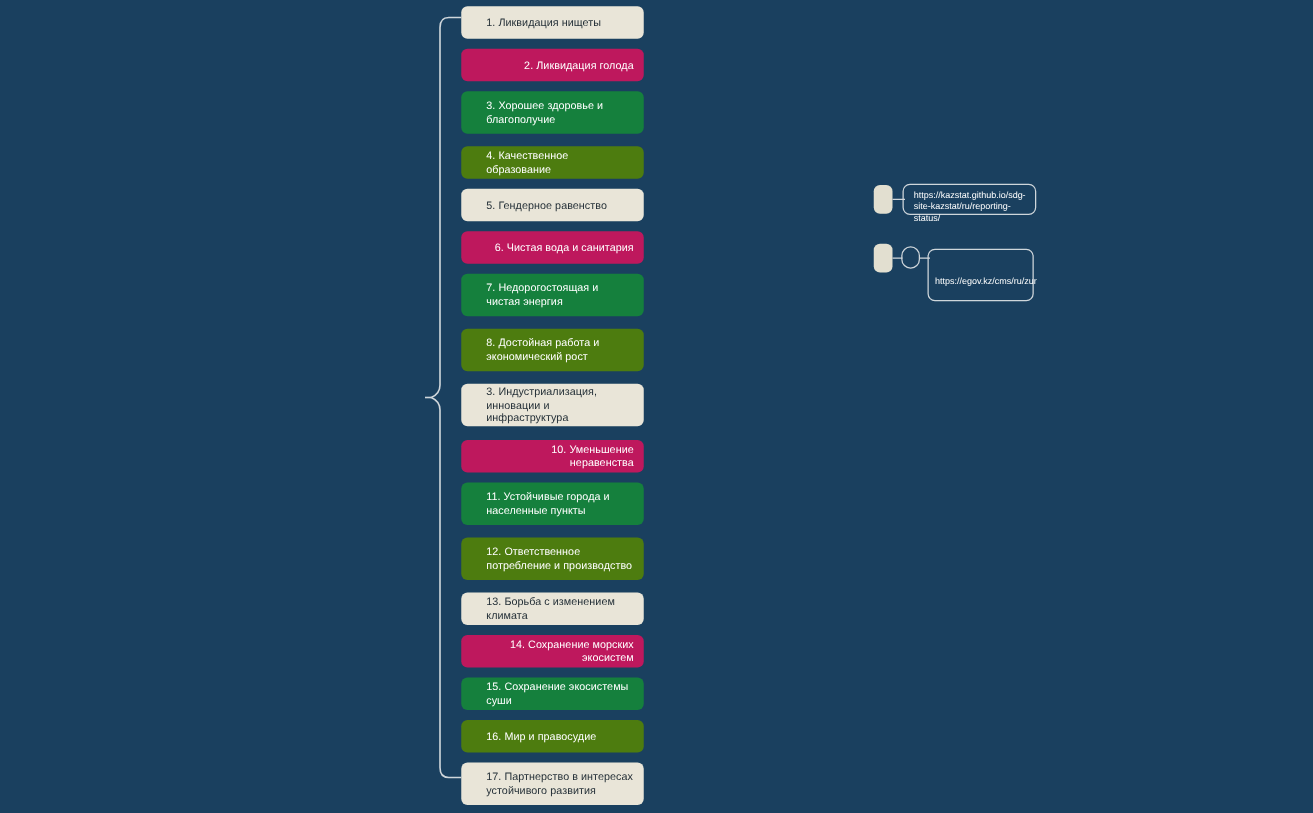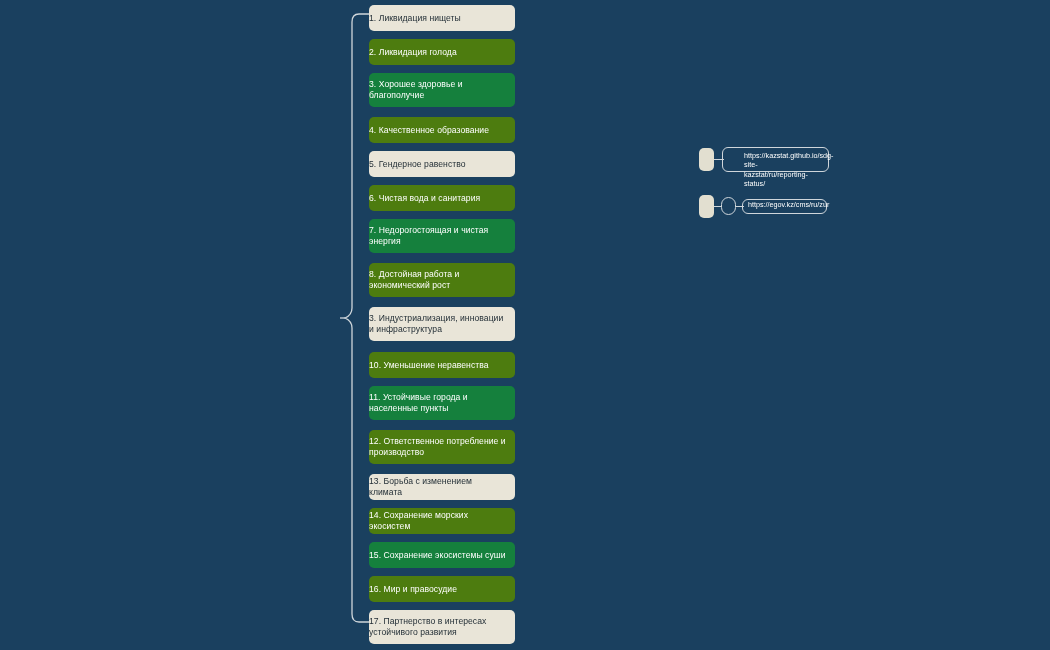--- a/index.html
+++ b/index.html
@@ -53,36 +53,36 @@
     pointer-events: none;
   }
 
   
   .goal-node {
     position: absolute;
     left: 369px;
     width: 146px;
     box-sizing: border-box;
     border-radius: 5px;
-    padding: 5px 8px 5px 0;
+    padding: 5px 8px 5px 20px;
     font-size: 8.6px;
     line-height: 10.6px;
     letter-spacing: 0.05px;
     display: flex;
     align-items: center;
   }
   .goal-node .goal-label {
     display: block;
     width: 100%;
   }
   .goal-node.h1 { height: 26px; }
   .goal-node.h2 { height: 34px; }
 
   .pal-cream  { background: #e9e5d8; color: #1f2b33; }
-  .pal-teal   { background: #4d7c0f; color: #ffffff; }
+  .pal-teal   { background: #be185d; color: #ffffff; text-align: right; }
   .pal-slate  { background: #15803d; color: #ffffff; }
   .pal-orchid { background: #b униcode; }
   .pal-orchid { background: #4d7c0f; color: #ffffff; }
 
   
   .mini-rect {
     position: absolute;
     width: 15px;
     height: 23px;
     box-sizing: border-box;
@@ -100,21 +100,21 @@
   }
   .url-pill {
     position: absolute;
     box-sizing: border-box;
     border: 1.1px solid #cfd6db;
     border-radius: 6px;
     background: transparent;
     color: #ffffff;
     font-size: 7.2px;
     line-height: 9.4px;
-    padding: 3px 21px;
+    padding: 3px 8px;
     text-align: left;
   }
   .connector-line {
     position: absolute;
     height: 1.2px;
     background: #cfd6db;
   }
 </style>
 </head>
 <body>
@@ -194,19 +194,19 @@
     <div class="mini-rect" style="left:699px; top:148px;"></div>
     <div class="connector-line" style="left:714px; top:159px; width:10px;"></div>
     <div class="url-pill" style="left:722px; top:147px; width:107px; height:25px;">
       <span>https://kazstat.github.io/sdg-site-kazstat/ru/reporting-status/</span>
     </div>
 
     <div class="mini-rect" style="left:699px; top:195px;"></div>
     <div class="connector-line" style="left:714px; top:206px; width:8px;"></div>
     <div class="mini-oval" style="left:721px; top:197px;"></div>
     <div class="connector-line" style="left:736px; top:206px; width:8px;"></div>
-    <div class="url-pill" style="left:742px; top:199px; width:85px; height:15px; padding:0 5px;">
+    <div class="url-pill" style="left:742px; top:199px; width:85px; height:15px; padding:20px 5px;">
       <span>https://egov.kz/cms/ru/zur</span>
     </div>
 
   </div>
 
 </div>
 
 </body></html>

